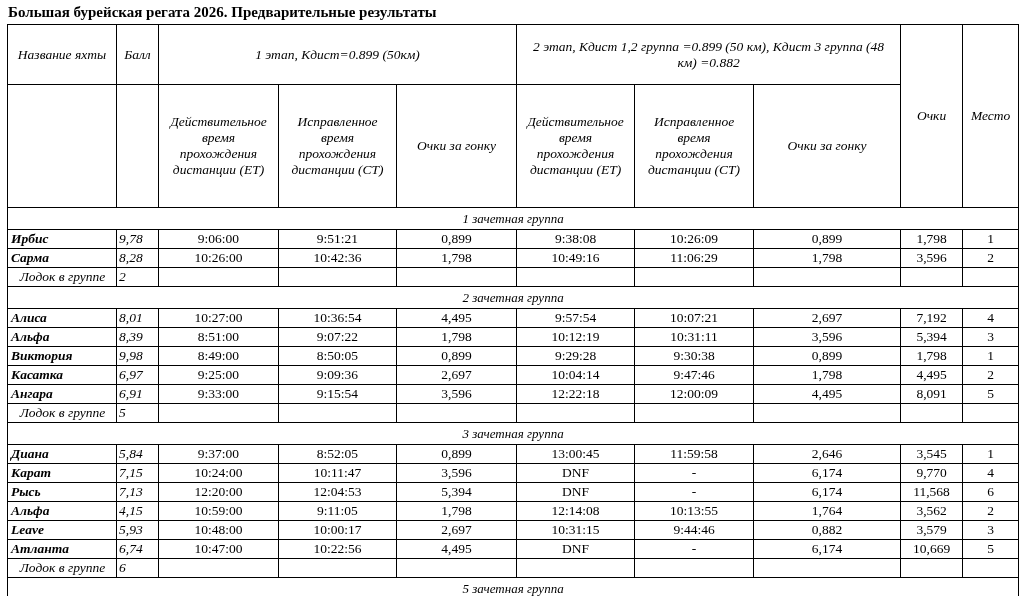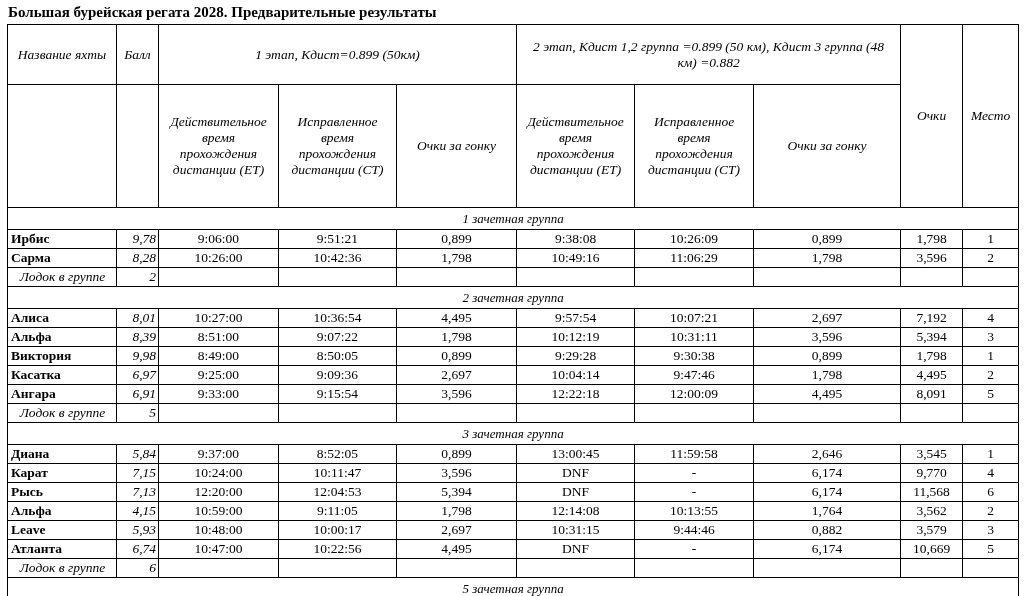--- a/index.html
+++ b/index.html
@@ -24,30 +24,30 @@
     padding:0 6px;
   }
   tr.h1 { height:60px; }
   tr.h2 { height:123px; }
   tr.group-row { height:22px; }
   tr.group-row td {
     font-style:italic; text-align:center; font-size:13px;
     padding:0; line-height:14px;
   }
   tbody tr { height:19px; }
-  td.yacht { font-weight:bold; text-align:left; padding-left:3px; }
+  td.yacht { font-weight:bold; font-style:italic; text-align:left; padding-left:3px; }
   td.yacht.upright { font-style:normal; }
-  td.score { font-style:italic; text-align:right;margin-left:20px; }
+  td.score { font-style:italic; text-align:left;margin-left:20px; }
   td.num { text-align:center; }
   td.boats-label { font-style:italic; text-align:center; padding-left:3px; }
 </style>
 </head>
 <body>
 
-<div class="title">Большая бурейская регата 2028. Предварительные результаты</div>
+<div class="title">Большая бурейская регата 2026. Предварительные результаты</div>
 
 <table class="results">
   <colgroup>
     <col style="width:109px">
       <col style="width:42px">
     <col style="width:120px">
       <col style="width:118px">
       <col style="width:120px">
     <col style="width:118px">
       <col style="width:119px">

